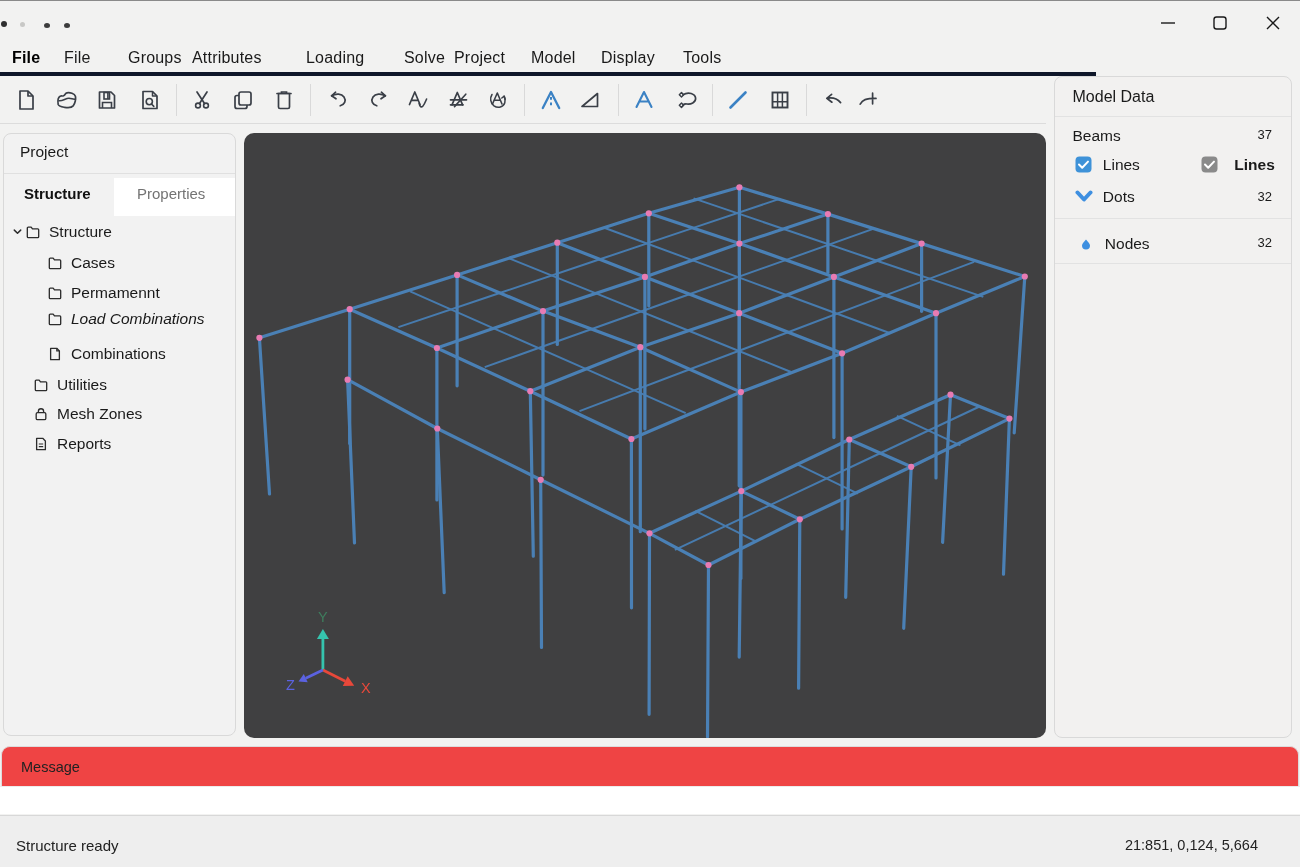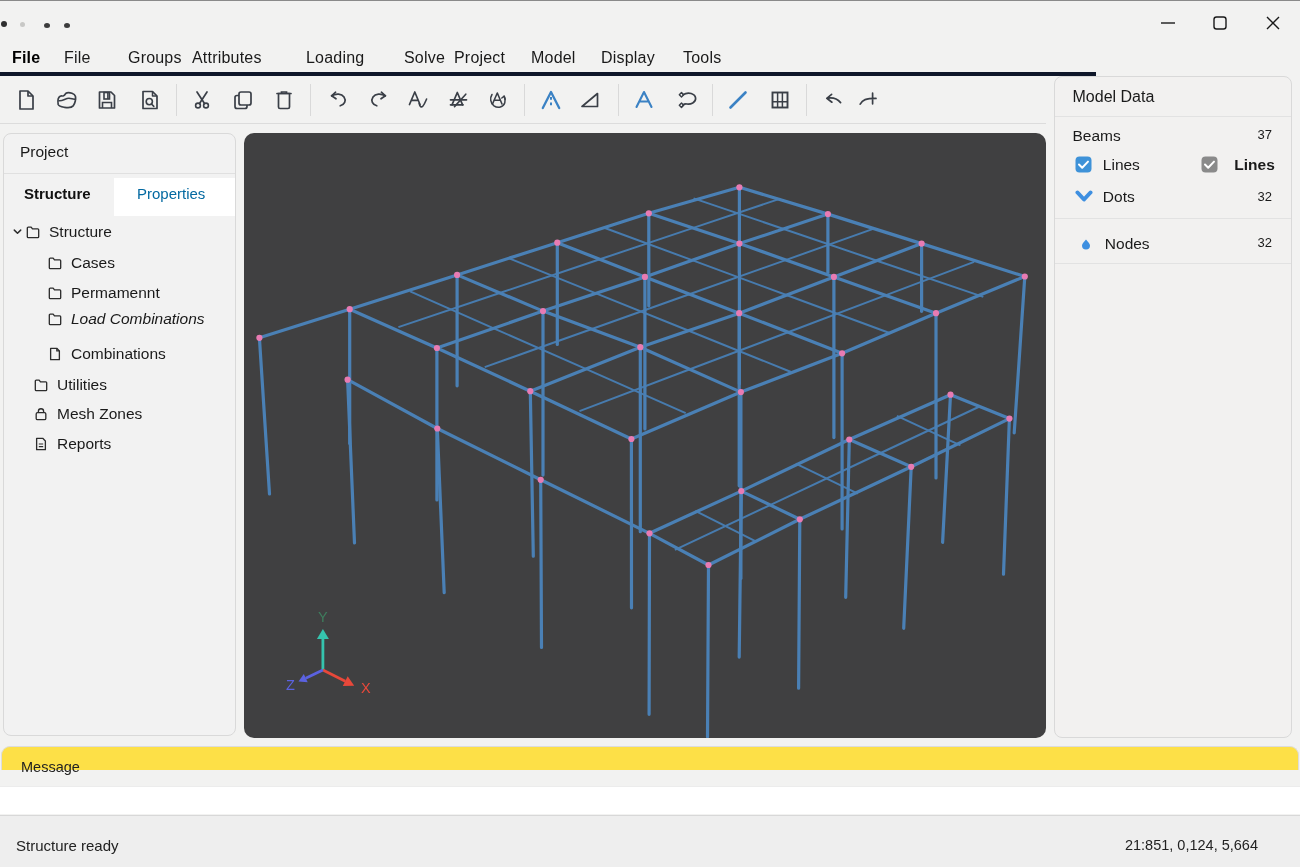--- a/index.html
+++ b/index.html
@@ -17,33 +17,33 @@
 
 #toolbar{left:0;top:76px;width:1046px;height:48px;border-bottom:1px solid #dcdcdc;}
 #toolbar .sep{position:absolute;top:8px;width:1px;height:32px;background:#d9d9d9;}
 .ico{position:absolute;top:12px;width:24px;height:24px;}
 
 #lpanel{left:3px;top:133px;width:232.5px;height:603px;background:#f2f2f2;border:1px solid #d9d9d9;border-radius:8px;overflow:hidden;}
 #lp-head{position:absolute;left:16px;top:9px;font-size:15.5px;}
 #lp-div{position:absolute;left:0;top:38.5px;width:232px;height:1px;background:#e0e0e0;}
 #tab-white{position:absolute;left:110px;top:44px;width:122.5px;height:38px;background:#ffffff;}
 #tab1{position:absolute;left:20px;top:51px;font-size:15px;font-weight:bold;color:#111;}
-#tab2{position:absolute;left:133px;top:51px;font-size:15px;color:#0369a1;}
+#tab2{position:absolute;left:133px;top:51px;font-size:15px;color:#737373;}
 .trow{position:absolute;font-size:15.5px;white-space:nowrap;}
 .trow svg{vertical-align:-2px;margin-right:9px;}
 
 #vp{left:243.5px;top:133px;width:802px;height:605px;background:#404041;border-radius:10px;overflow:hidden;}
 
 #rpanel{left:1053.5px;top:76px;width:238.5px;height:662px;background:#f2f1f0;border:1px solid #d9d9d9;border-radius:8px;}
 #rp-head{position:absolute;left:18px;top:11px;font-size:16px;}
 .rp-div{position:absolute;left:0;width:236.5px;height:1px;background:#e2e2e2;}
 .rrow{position:absolute;font-size:15.5px;}
 .rval{position:absolute;right:19px;font-size:13px;}
 
-#msgbar{left:1px;top:746px;width:1298px;height:24px;border:1px solid #dcdcdc;border-bottom:none;border-radius:9px 9px 0 0;background:#fde047;}
+#msgbar{left:1px;top:746px;width:1298px;height:40px;border:1px solid #dcdcdc;border-bottom:none;border-radius:9px 9px 0 0;background:#ef4444;}
 #msgtxt{position:absolute;left:19px;top:12px;font-size:14.5px;color:#222;}
 #msginput{left:0;top:786px;width:1300px;height:28px;background:#ffffff;border-top:1px solid #ececec;}
 #statusbar{left:0;top:814.5px;width:1300px;height:52.5px;background:#eeeeee;border-top:1px solid #d8d8d8;}
 #st-l{position:absolute;left:16px;top:21px;font-size:15px;color:#222;}
 #st-r{position:absolute;right:42px;top:21px;font-size:14.5px;color:#222;}
 </style>
 </head>
 <body>
 <div class="abs" id="titlebar">
   <div class="dot" style="left:1px;top:20px;width:6px;height:6px;background:#2f2f2f;"></div>

